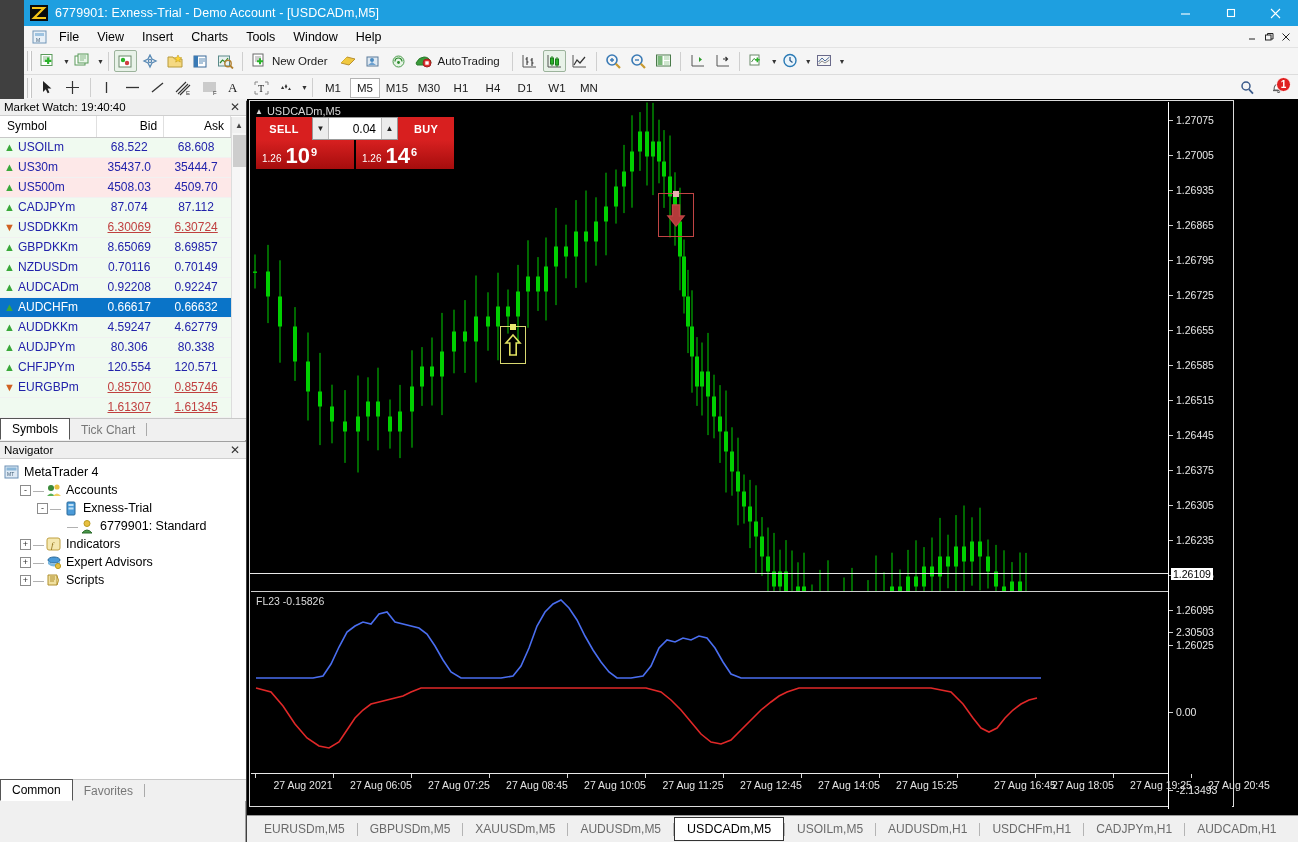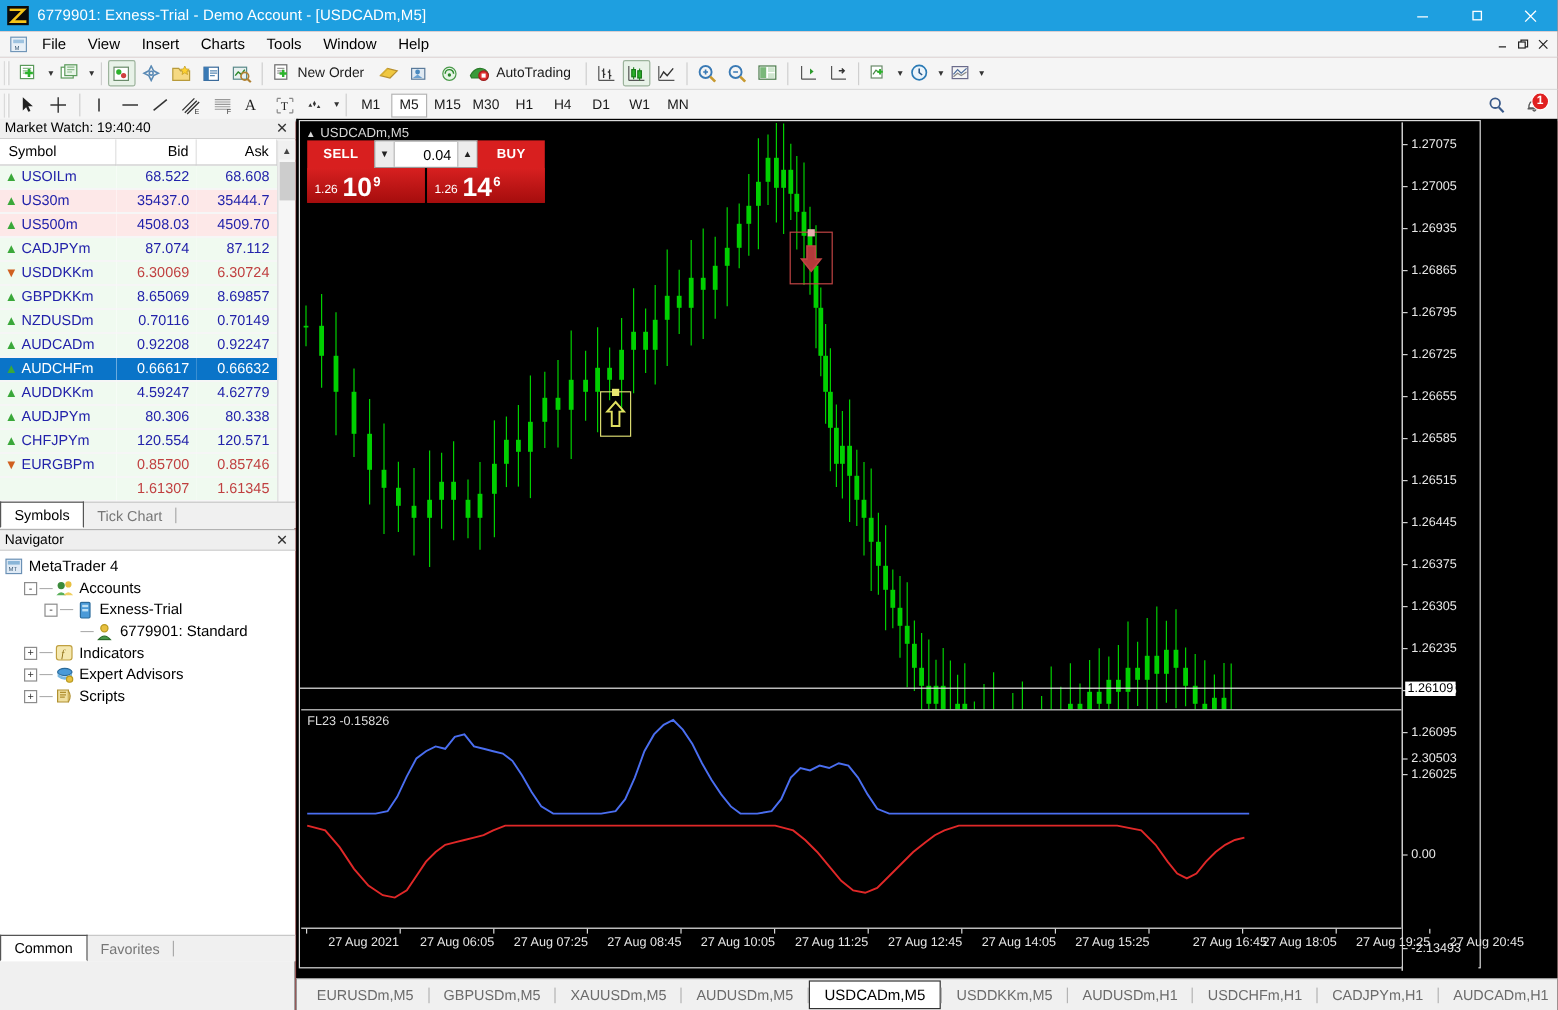--- a/index.html
+++ b/index.html
@@ -4,21 +4,21 @@
 <style>
   * { box-sizing: border-box; }
   html, body {
     margin: 0; padding: 0;
     width: 1298px; height: 842px;
     overflow: hidden;
     font-family: "Liberation Sans", sans-serif;
     font-size: 12px;
     background: #f0f0f0;
   }
-  #app { position: relative; width: 1298px; height: 842px; background: #7f1d1d; }
+  #app { position: relative; width: 1298px; height: 842px; background: #404040; padding-left: 24px; }
 
   
   .titlebar {
     height: 26px; background: #1e9fe0; display: flex; align-items: center;
     color: #fff; padding-left: 6px;
   }
   .tb-logo {
     width: 18px; height: 16px; background: #0b0b0b; margin-right: 7px;
     display: flex; align-items: center; justify-content: center;
     color: #f0c020; font-size: 11px; font-weight: bold; line-height: 1;
@@ -102,25 +102,25 @@
     font-weight: normal; font-size: 12px; background:#fff; color:#000;
     border-bottom: 1px solid #c8c8c8; border-right: 1px solid #e0e0e0;
     padding: 3px 6px 3px 7px; height: 21px;
   }
   .mw-table th.sym { text-align: left; }
   .mw-table th.num { text-align: right; }
   .mw-table td {
     font-size: 12px; padding: 1px 6px 1px 4px; height: 20px;
     border-bottom: 1px solid #f1f1f1; white-space: nowrap; overflow:hidden;
   }
-  .mw-table td.num { text-align: right; font-variant-numeric: tabular-nums; }
+  .mw-table td.num { text-align: center; font-variant-numeric: tabular-nums; }
   .row-up td { background: #f0faf0; color:#2222aa; }
   .row-dn td { background: #fde8e8; color:#2222aa; }
   .row-dn td.num { color:#2222aa; }
-  .row-red td.num { color: #c04040; }
+  .row-red td.num { color: #c04040; text-decoration: underline; }
   .row-red td { background:#f0faf0; }
   .row-sel td { background: #0a74c8 !important; color:#fff !important; }
   .arrow-up, .arrow-dn {
     display:inline-block; width:11px; text-align:center; margin-right:3px; font-size:11px;
   }
   .arrow-up { color:#3aa83a; }
   .arrow-dn { color:#d06020; }
   .mw-scroll {
     position:absolute; right:0; top:18px; width:15px; bottom:0; background:#f6f6f6;
     border-left:1px solid #ddd;
@@ -1140,21 +1140,21 @@
           <div class="ctab">EURUSDm,M5</div>
           <div class="ctab-div"></div>
           <div class="ctab">GBPUSDm,M5</div>
           <div class="ctab-div"></div>
           <div class="ctab">XAUUSDm,M5</div>
           <div class="ctab-div"></div>
           <div class="ctab">AUDUSDm,M5</div>
           <div class="ctab-div"></div>
           <div class="ctab sel">USDCADm,M5</div>
           <div class="ctab-div"></div>
-          <div class="ctab">USDDKKm,M5</div>
+          <div class="ctab">USOILm,M5</div>
           <div class="ctab-div"></div>
           <div class="ctab">AUDUSDm,H1</div>
           <div class="ctab-div"></div>
           <div class="ctab">USDCHFm,H1</div>
           <div class="ctab-div"></div>
           <div class="ctab">CADJPYm,H1</div>
           <div class="ctab-div"></div>
           <div class="ctab">AUDCADm,H1</div>
         </div>
 

